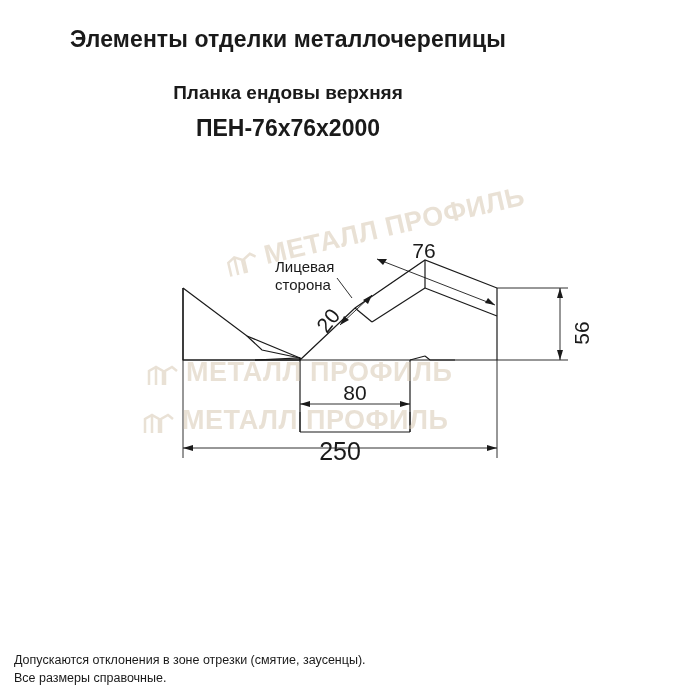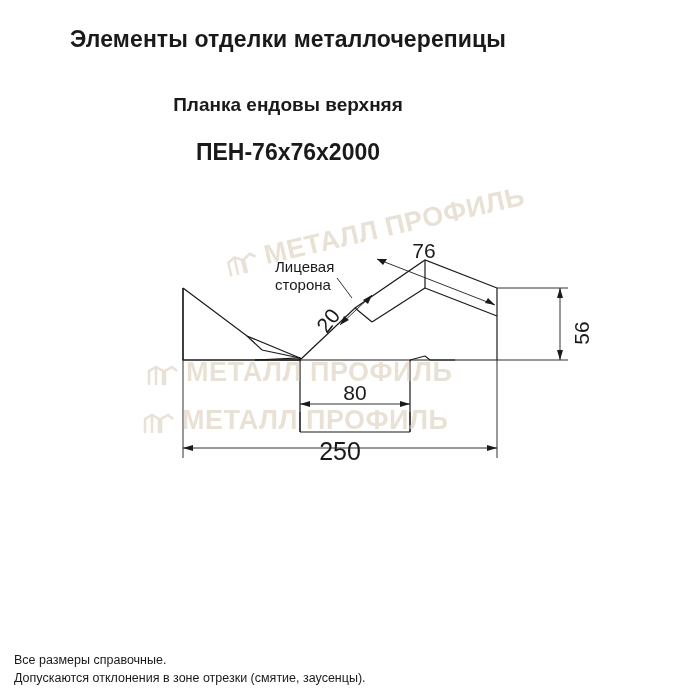--- a/index.html
+++ b/index.html
@@ -27,21 +27,21 @@
   .main-title {
     font-size: 23px;
     font-weight: bold;
     letter-spacing: 0.1px;
     margin: 0;
     line-height: 1.2;
   }
   .sub-title {
     font-size: 19px;
     font-weight: bold;
-    margin: 12px;
+    margin: 0;
     padding-top: 28px;
     line-height: 1.2;
   }
   .sku-title {
     font-size: 23px;
     font-weight: bold;
     margin: 0;
     padding-top: 11px;
     line-height: 1.2;
   }
@@ -227,17 +227,17 @@
   </div>
 
   <div class="wm wm-3">
     <svg class="wm-logo" width="34" height="26" viewBox="0 0 34 26">
       <path d="M3 21 L3 7 L10 3 L17 7 L17 21 M10 3 L10 21" fill="none" stroke="#d8c9b4" stroke-width="2.5"></path>
       <path d="M19 21 L19 7 L26 3 L31 7" fill="none" stroke="#d8c9b4" stroke-width="2.5"></path>
     </svg><span class="wm-text">МЕТАЛЛ ПРОФИЛЬ</span>
   </div>
 
   <div class="footer">
+    <div>Допускаются отклонения в зоне отрезки (смятие, заусенцы).</div>
     <div>Все размеры справочные.</div>
-    <div>Допускаются отклонения в зоне отрезки (смятие, заусенцы).</div>
   </div>
 
 </div>
 
 </body></html>

